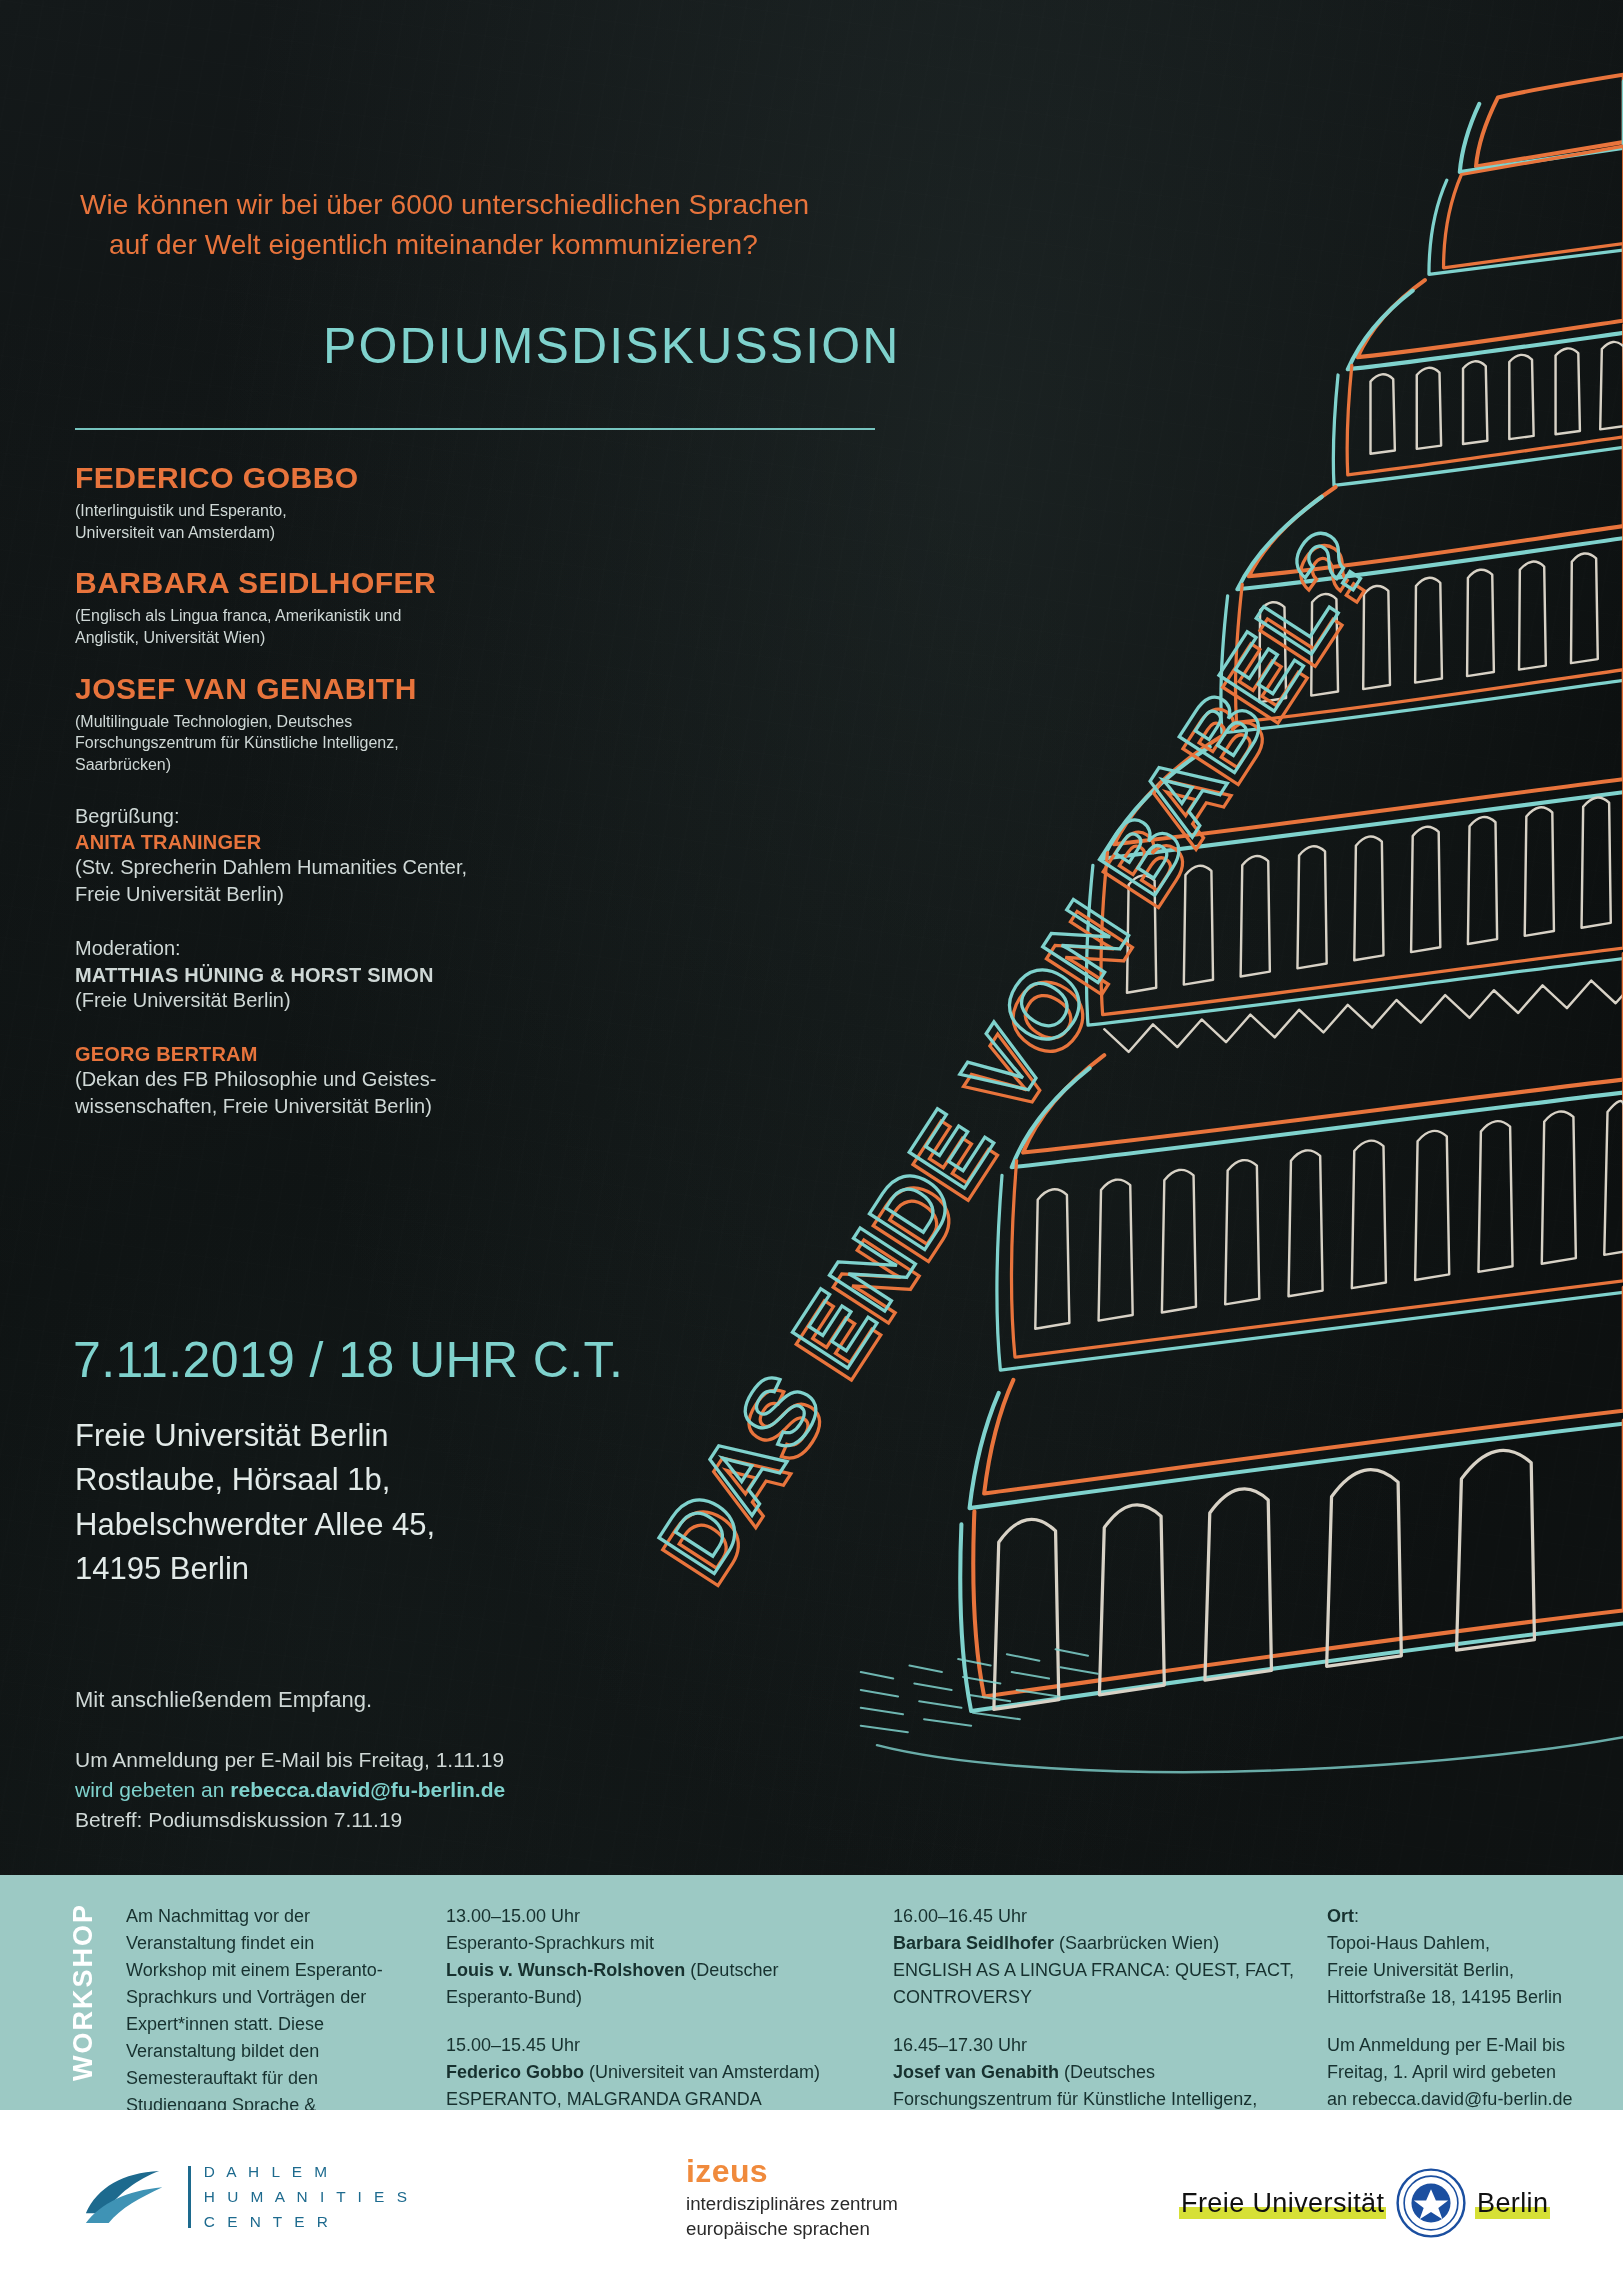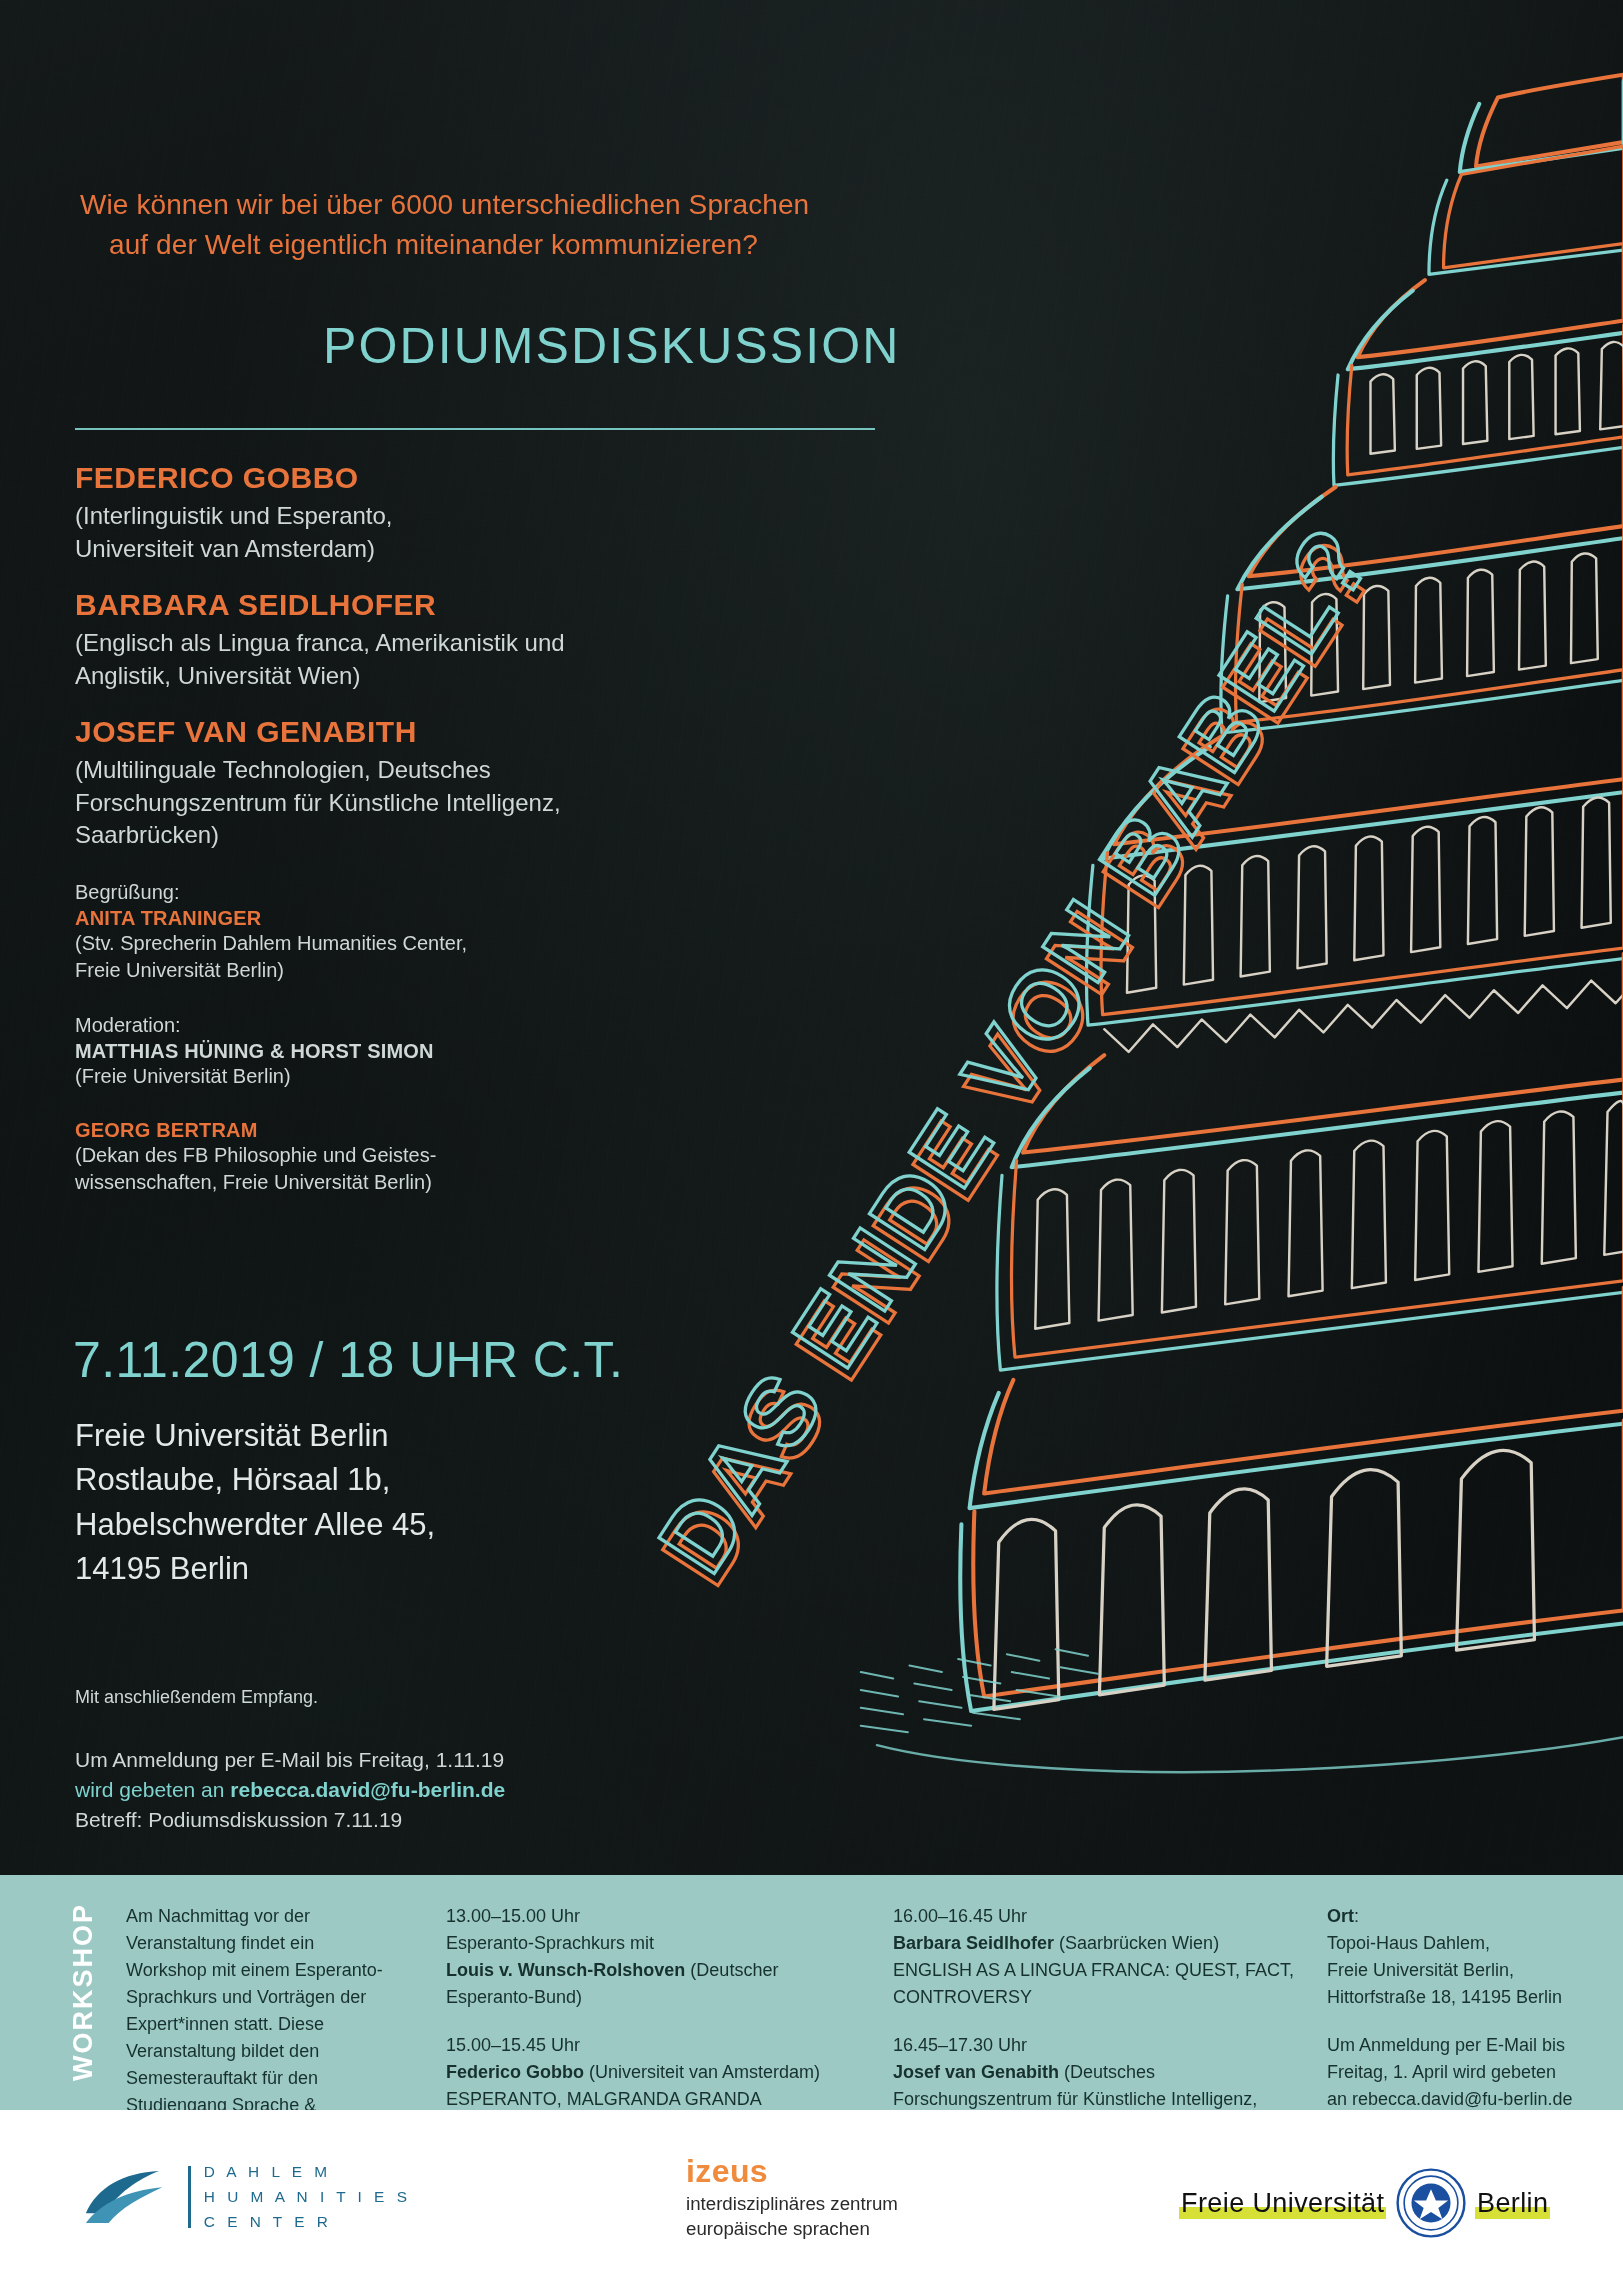--- a/index.html
+++ b/index.html
@@ -76,21 +76,21 @@
   .speaker { margin-bottom: 23px; }
   .sp-name {
     color: #e8743c;
     font-size: 30px;
     font-weight: bold;
     letter-spacing: 0.5px;
     margin-bottom: 4.9px;
   }
   .sp-aff {
     color: #cfd8d6;
-    font-size: 24px;
+    font-size: 16px;
     line-height: 1.36;
   }
   .sub-block { margin-top: 29px; }
   .sub-label {
     color: #cfd8d6;
     font-size: 20px;
     margin-bottom: 3.2px;
   }
   .sub-name {
     color: #cfd8d6;
@@ -123,21 +123,21 @@
     top: 1414px;
     color: #e2eae8;
     font-size: 31px;
     line-height: 1.43;
   }
   .reception {
     position: absolute;
     left: 75px;
     top: 1687px;
     color: #cfd8d6;
-    font-size: 18px;
+    font-size: 22px;
   }
   .registration {
     position: absolute;
     left: 75px;
     top: 1745px;
     color: #cfd8d6;
     font-size: 21px;
     line-height: 1.44;
     width: 666px;
   }

